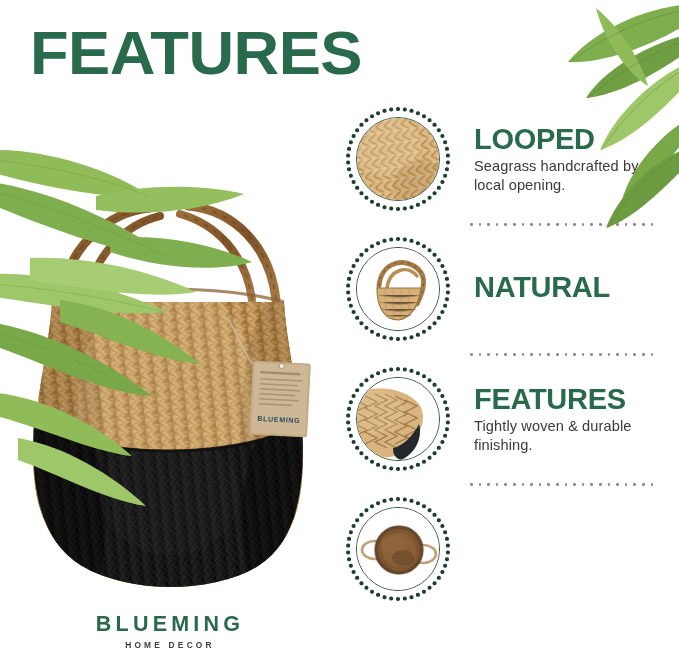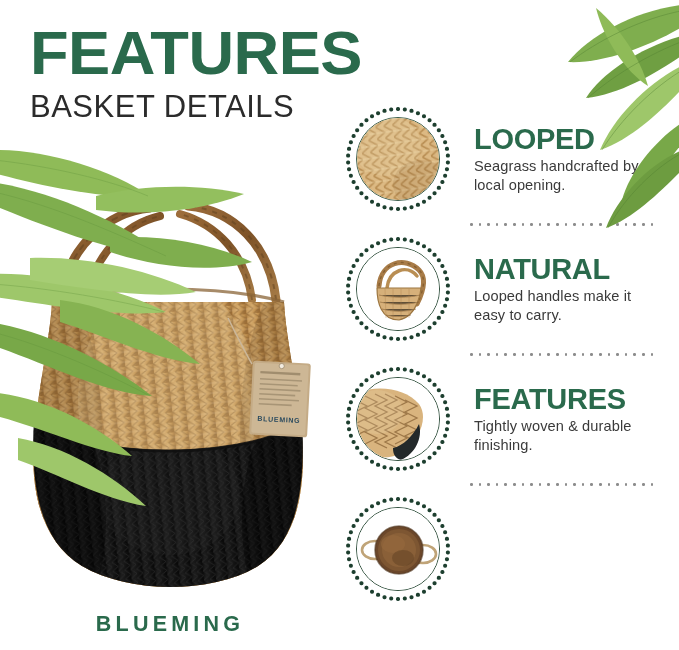--- a/index.html
+++ b/index.html
@@ -179,21 +179,20 @@
   #leaves-topright { z-index: 35; }
   #leaves-left { z-index: 12; }
 </style>
 </head>
 <body>
 
 <div id="page">
 
   <div id="header">
     <div id="title-features">FEATURES</div>
-    <div id="title-sub">BASKET DETAILS</div>
   </div>
 
   <div id="product-photo">
     <svg width="350" height="470" viewBox="0 0 350 470">
       <defs>
         <linearGradient id="gSeagrass" x1="0" y1="0" x2="1" y2="0.3">
           <stop offset="0%" stop-color="#a9793f"></stop>
           <stop offset="22%" stop-color="#c99c5e"></stop>
           <stop offset="50%" stop-color="#d5ab6d"></stop>
           <stop offset="78%" stop-color="#c0904f"></stop>
@@ -513,21 +512,20 @@
               <path d="M28 41 L29 70"></path>
                 <path d="M36 41 L36 72"></path>
               <path d="M44 41 L44 72"></path>
                 <path d="M52 41 L52 70"></path>
             </g>
           </svg>
         </div>
       </div>
       <div class="feature-text">
         <div class="feature-title">NATURAL</div>
-        <div class="feature-desc">Looped handles make it easy to carry.</div>
       </div>
     </div>
 
     <div class="separator">
         <i style="left: 0px;"></i>
         <i style="left: 8.6px;"></i>
         <i style="left: 17.2px;"></i>
         <i style="left: 25.8px;"></i>
         <i style="left: 34.4px;"></i>
         <i style="left: 43px;"></i>
@@ -710,15 +708,16 @@
             <circle cx="42" cy="42" r="24" fill="none" stroke="#4e3520" stroke-width="1.6" opacity="0.6"></circle>
           </svg>
         </div>
       </div>
     </div>
 
   </div>
 
   <div id="footer">
     <div id="brand-name">BLUEMING</div>
+    <div id="brand-tag">HOME DECOR</div>
   </div>
 
 </div>
 
 </body></html>

